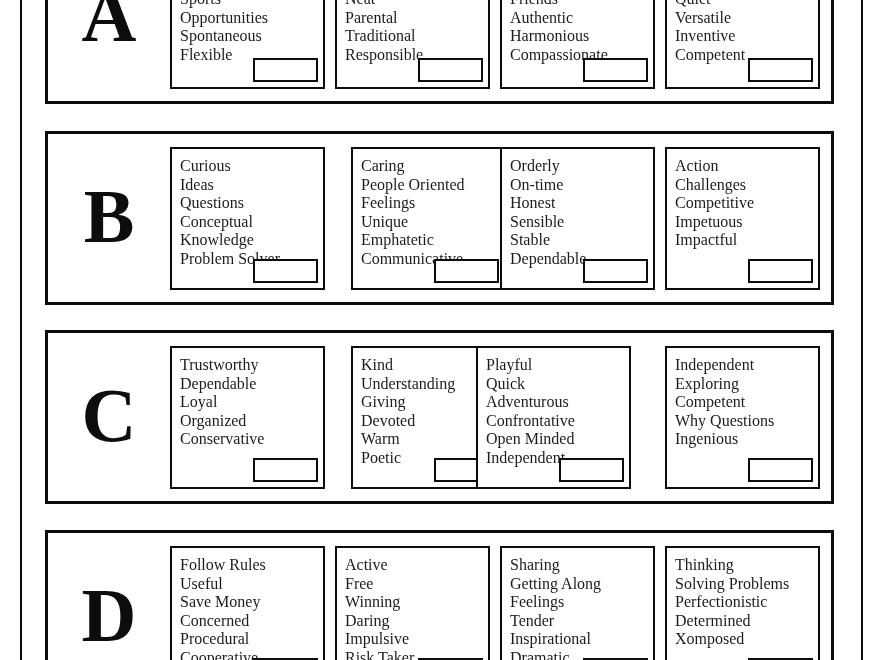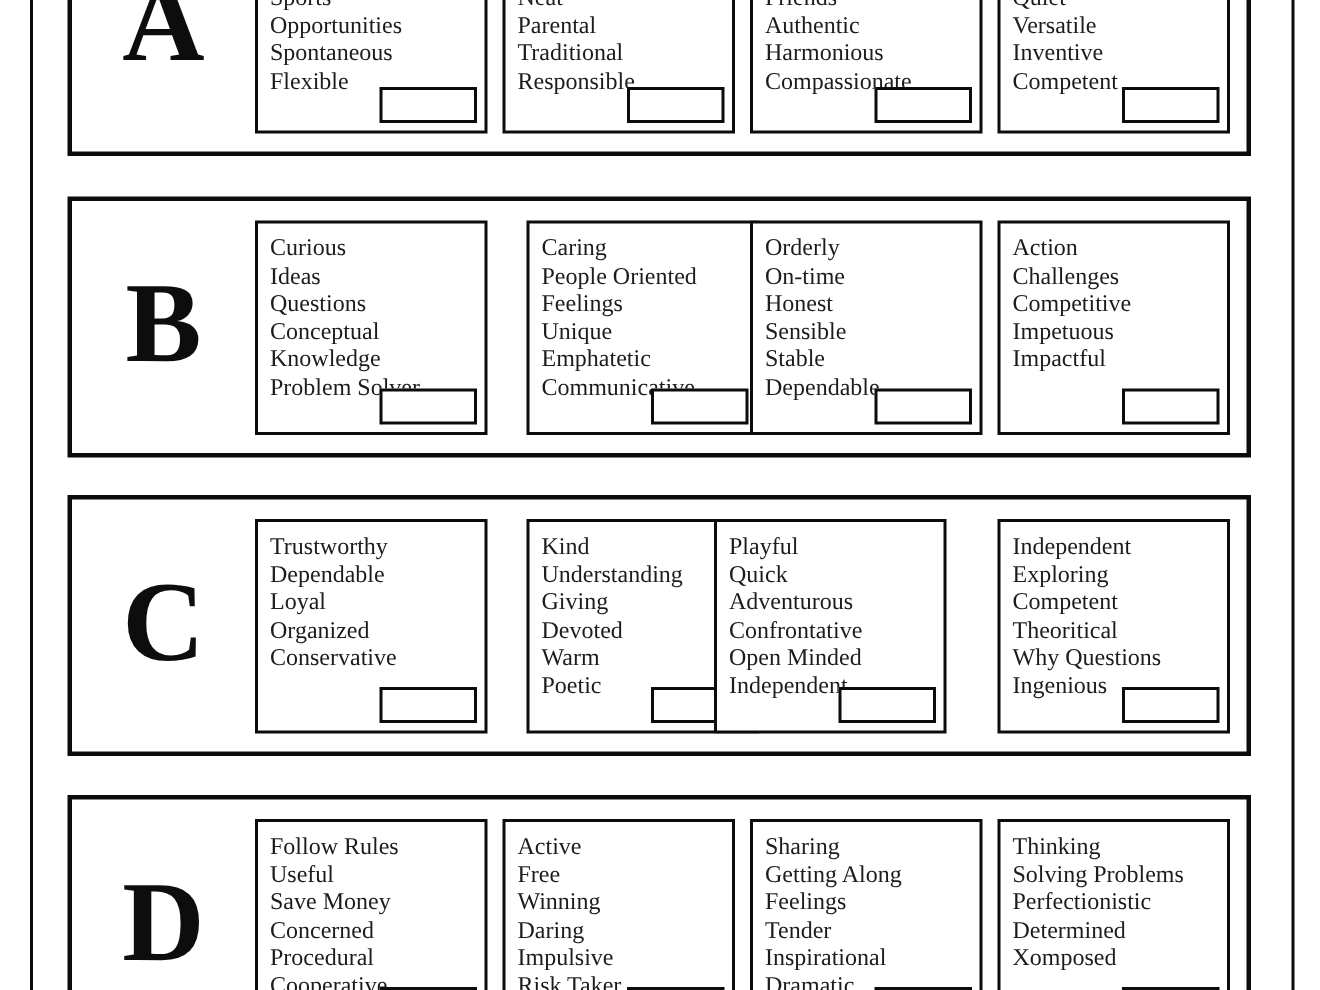--- a/index.html
+++ b/index.html
@@ -206,21 +206,20 @@
           <li>Open Minded</li>
           <li>Independent</li>
         </ul>
         <div class="score-box"></div>
       </div>
       <div class="trait-box" style="left: 617px;">
         <ul class="trait-words">
           <li>Independent</li>
           <li>Exploring</li>
           <li>Competent</li>
-          <li>Theoritical</li>
           <li>Why Questions</li>
           <li>Ingenious</li>
         </ul>
         <div class="score-box"></div>
       </div>
     </div>
     <div class="cat-row" style="top: 530px;">
       <div class="row-letter">D</div>
       <div class="trait-box" style="left: 122px;">
         <ul class="trait-words">

